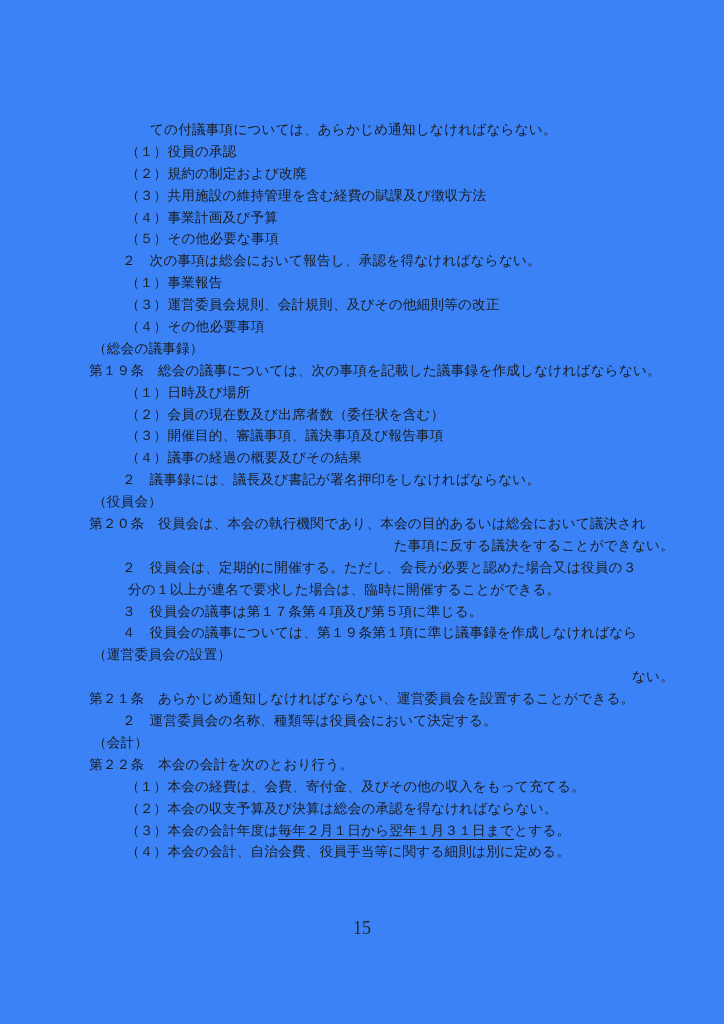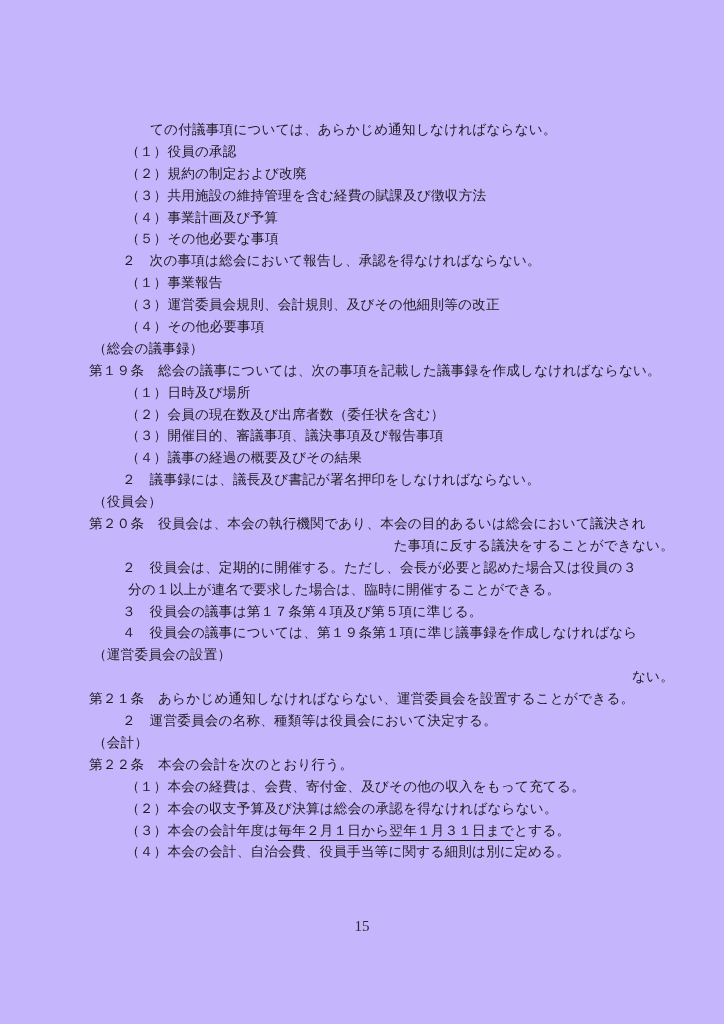--- a/index.html
+++ b/index.html
@@ -4,21 +4,21 @@
 <style>
   html, body {
     margin: 0;
     padding: 0;
     background: #ffffff;
   }
   .page {
     position: relative;
     width: 724px;
     height: 1024px;
-    background: #c4b5fd;
+    background: #3b82f6;
     overflow: hidden;
     font-family: "Liberation Serif", "DejaVu Serif", serif;
     color: #1c1c1c;
   }
   .doc-body {
     position: absolute;
     top: 119px;
     left: 89px;
     width: 585px;
   }
@@ -33,29 +33,28 @@
   .ind-article      { margin-left: 0; }
   .ind-heading      { margin-left: 4px; }
   .ind-para         { margin-left: 33px; }
   .ind-item         { margin-left: 37px; }
   .ind-cont-article { margin-left: 40px; text-align: right; }
   .ind-cont-para    { margin-left: 39px; }
   .ind-first        { margin-left: 61px; }
   .u {
     border-bottom: 1px solid #1c1c1c;
     padding-bottom: 1px;
-    font-family: Liberation Mono, monospace;
   }
   .page-number {
     position: absolute;
     top: 918px;
     left: 0;
     width: 724px;
     text-align: center;
-    font-size: 15px;
+    font-size: 18px;
     color: #2a2a2a;
   }
 </style>
 </head>
 <body>
 
 <div class="page">
   <div class="doc-body" id="doc-lines">
       <div class="line ind-first">ての付議事項については、あらかじめ通知しなければならない。</div>
       <div class="line ind-item">（１）役員の承認</div>

